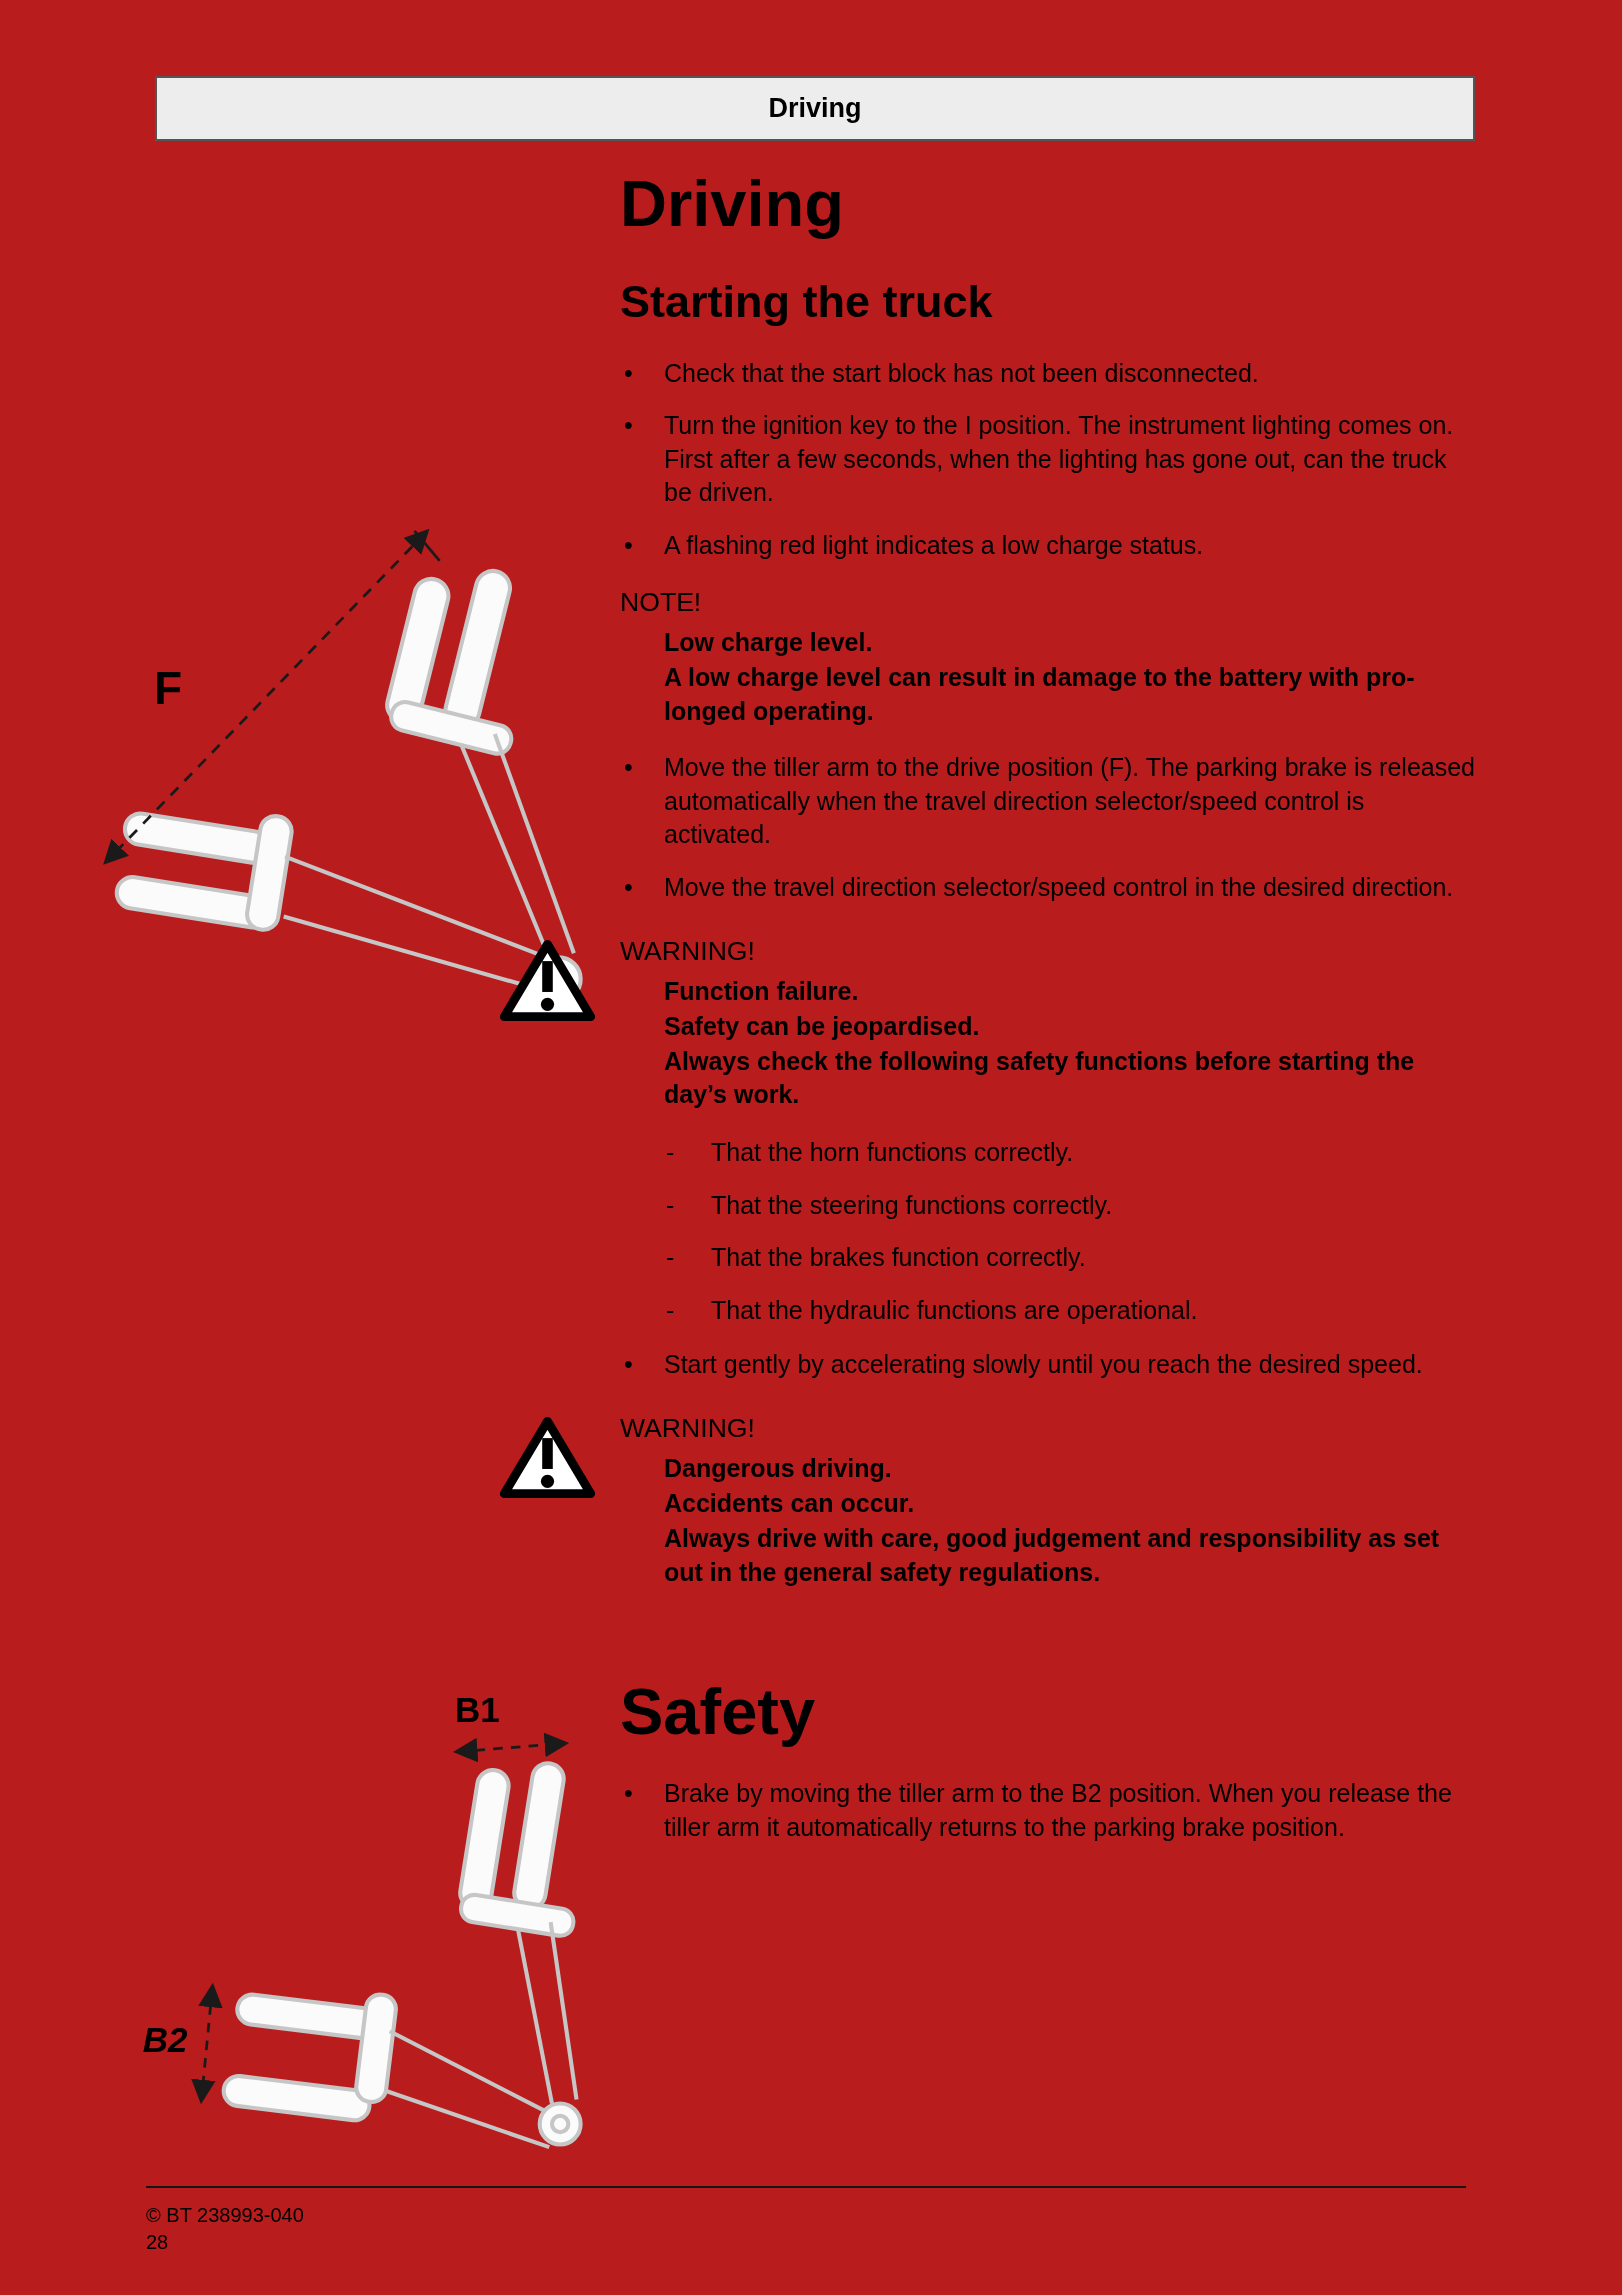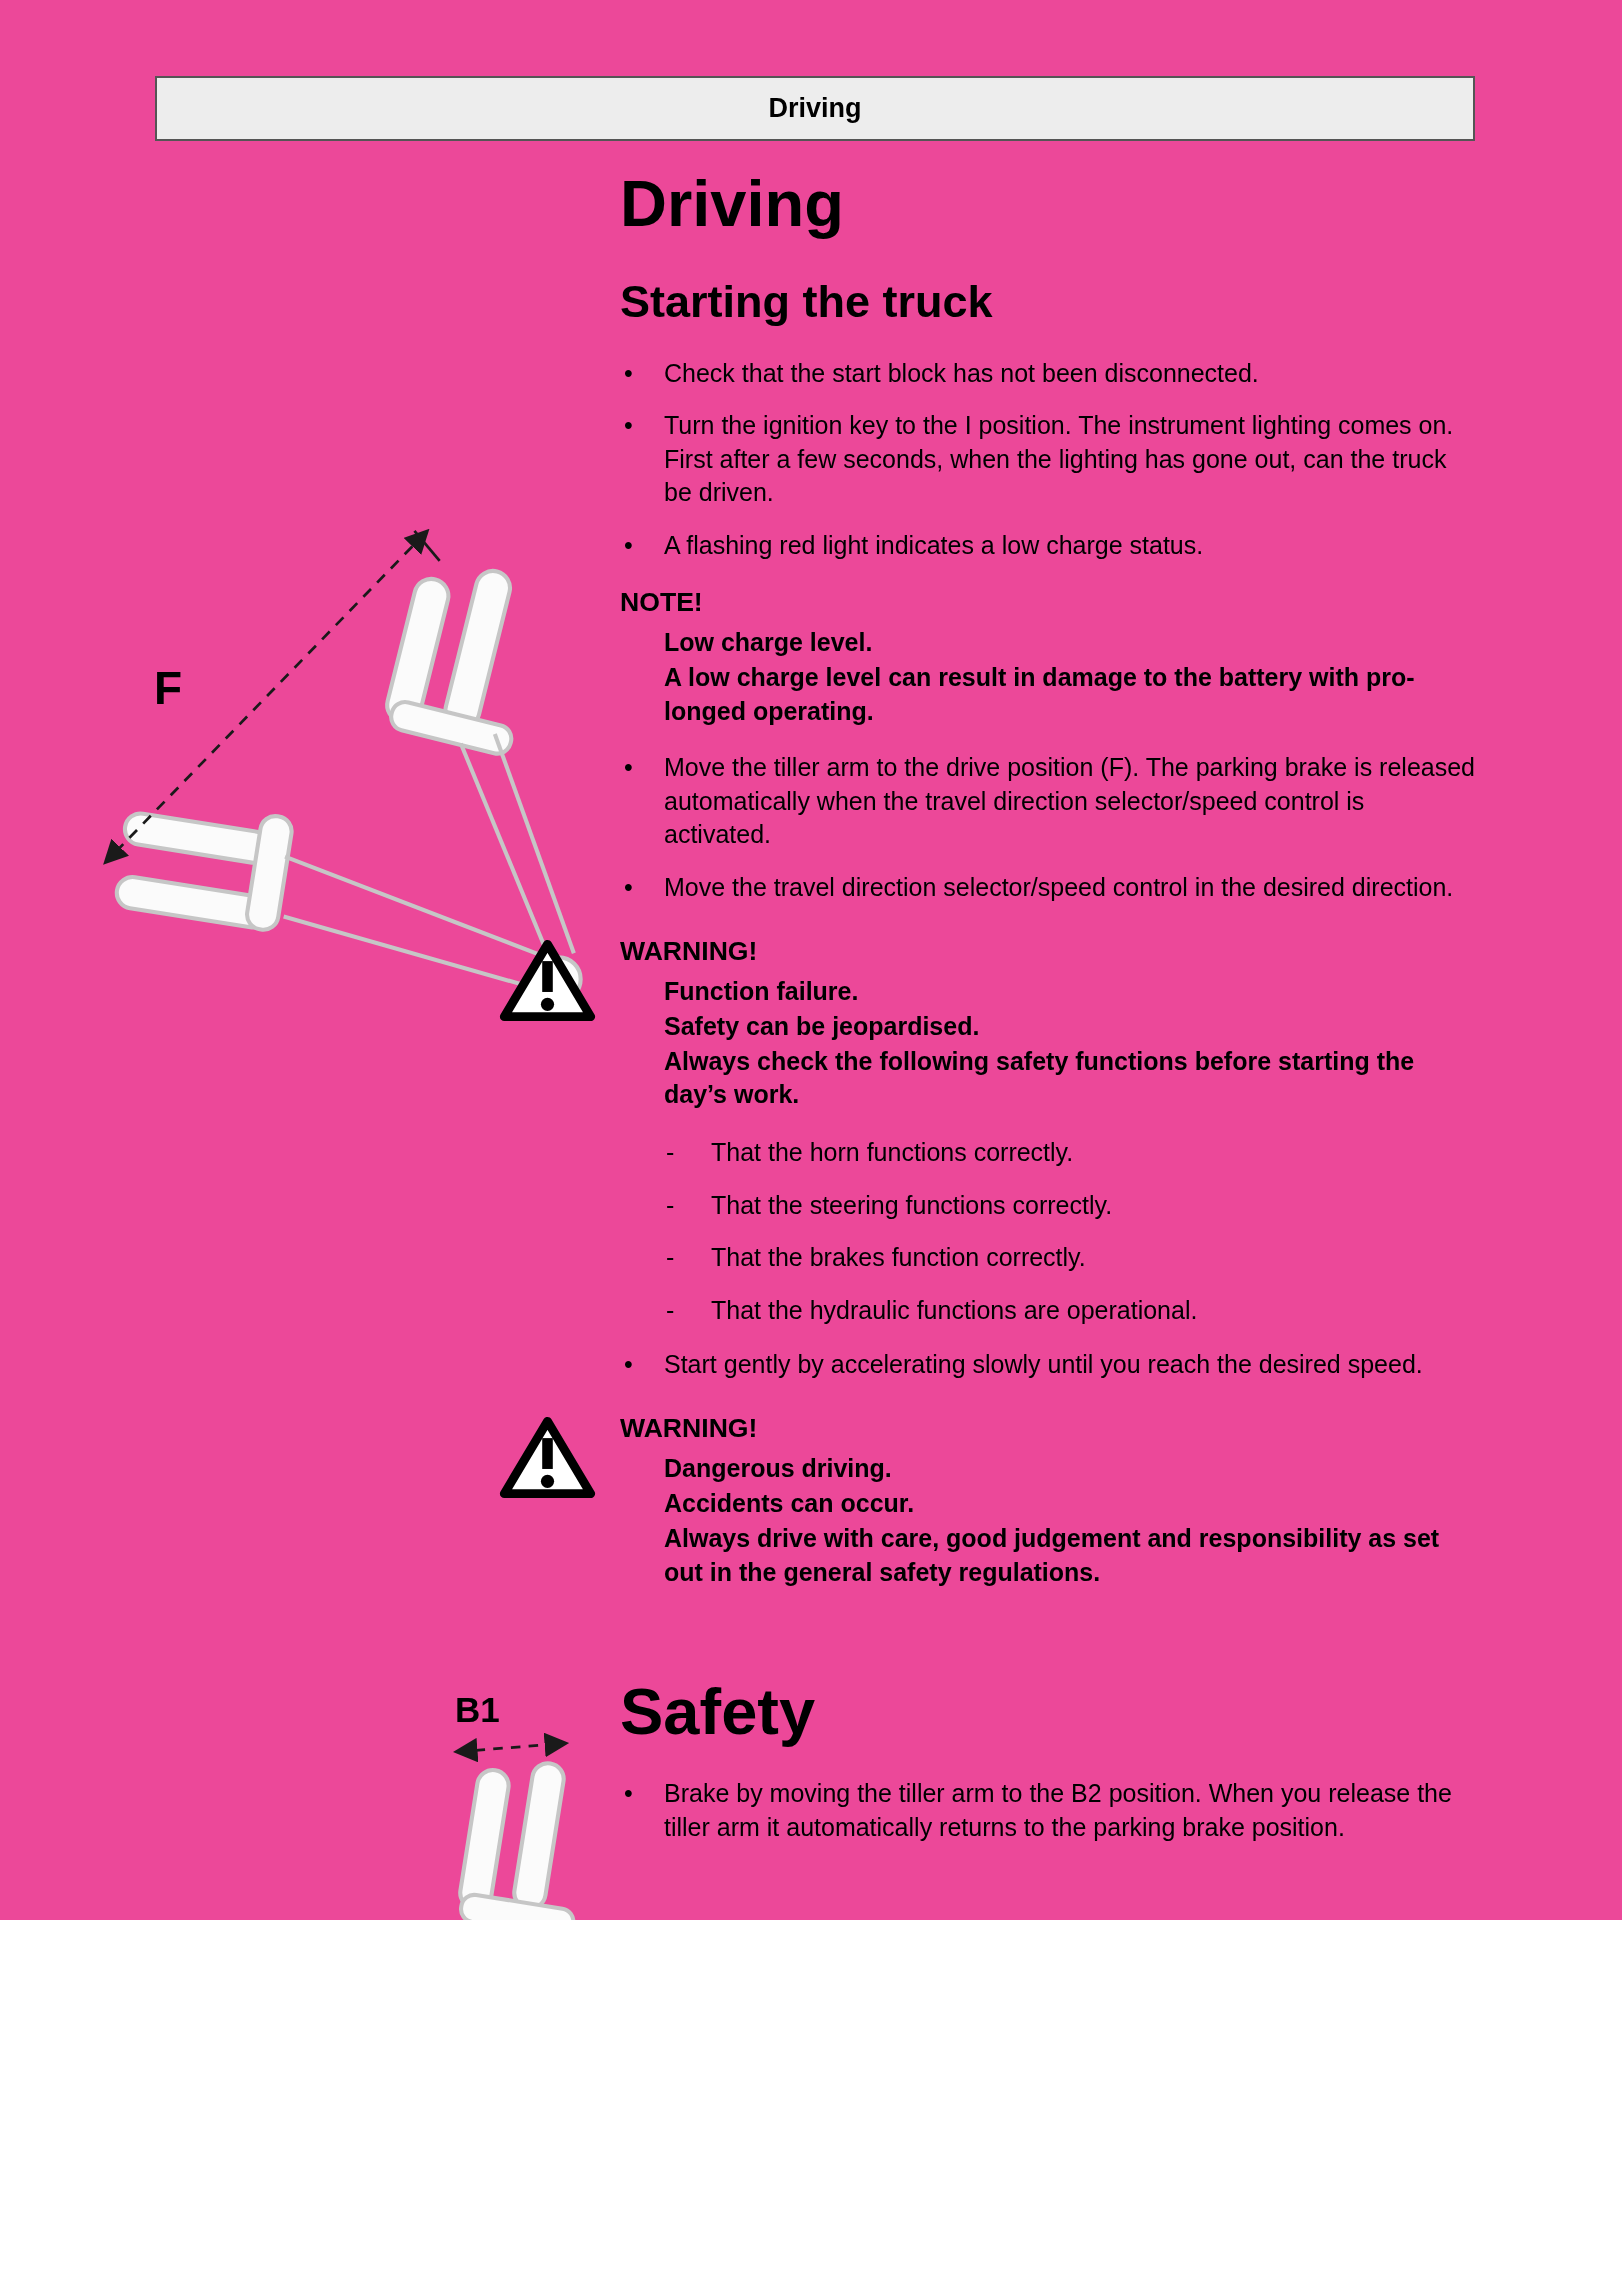--- a/index.html
+++ b/index.html
@@ -1,21 +1,21 @@
 <!DOCTYPE html>
 <html style="font-size:11px"><head>
 <meta charset="utf-8">
 <style>
   * { box-sizing: border-box; }
   html, body { margin: 0; padding: 0; background: #ffffff; }
   .page {
     position: relative;
     width: 1622px;
-    height: 1920px;
-    background: #ec4899;
+    height: 2295px;
+    background: #b91c1c;
     font-family: "Liberation Sans", sans-serif;
     color: #000;
     overflow: hidden;
   }
   .header-box {
     position: absolute;
     left: 155px; top: 76px;
     width: 1320px; height: 65px;
     background: #ededed;
     border: 2px solid #555;
@@ -31,21 +31,21 @@
     line-height: 1.34;
   }
   .h1 { font-size: 65px; font-weight: bold; margin: 0; line-height: 1.05; }
   .h1-braking { margin-top: 89px; }
   .h2 { font-size: 45px; font-weight: bold; margin: 40px 0 0 0; line-height: 1.05; }
   .blist { margin-top: 31px; }
   .blist-tight { margin-top: 20.4px; }
   .item { position: relative; padding-left: 44px; margin-bottom: 19px; }
   .item .mark { position: absolute; left: 4.1px; top: 0; }
   .note-block { margin-top: 23px; margin-bottom: 23px; }
-  .block-label { font-size: 26.6px; font-weight: bold; margin-bottom: 5.5px; }
+  .block-label { font-size: 26.6px; font-weight: normal; margin-bottom: 5.5px; }
   .block-lines { margin-left: 44px; font-weight: bold; }
   .block-lines div { margin-bottom: 1.4px; }
   .warning-block { position: relative; margin-top: 30px; margin-bottom: 24.5px; }
   .warn-icon { position: absolute; left: -121px; top: 2.7px; width: 97px; height: 87px; }
   .checks { margin-top: 5.5px; }
   .check-item { position: relative; padding-left: 91px; margin-bottom: 19px; }
   .check-item .mark { position: absolute; left: 46px; top: 0; }
   .figure { position: absolute; }
   .fig-f { left: 82px; top: 517px; width: 545px; height: 532px; }
   .fig-b { left: 136px; top: 1682px; width: 491px; height: 498px; }

